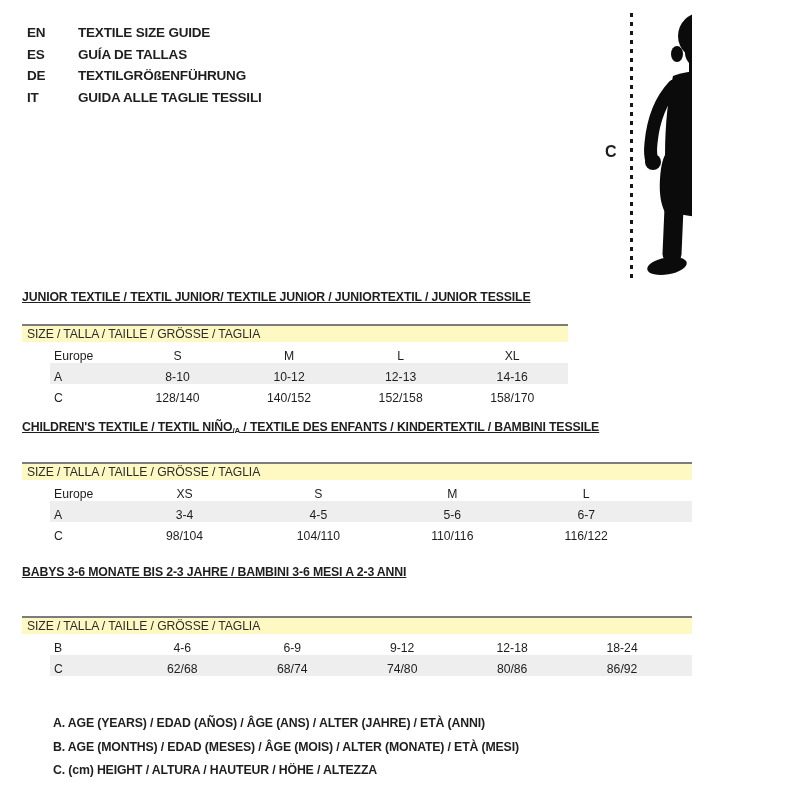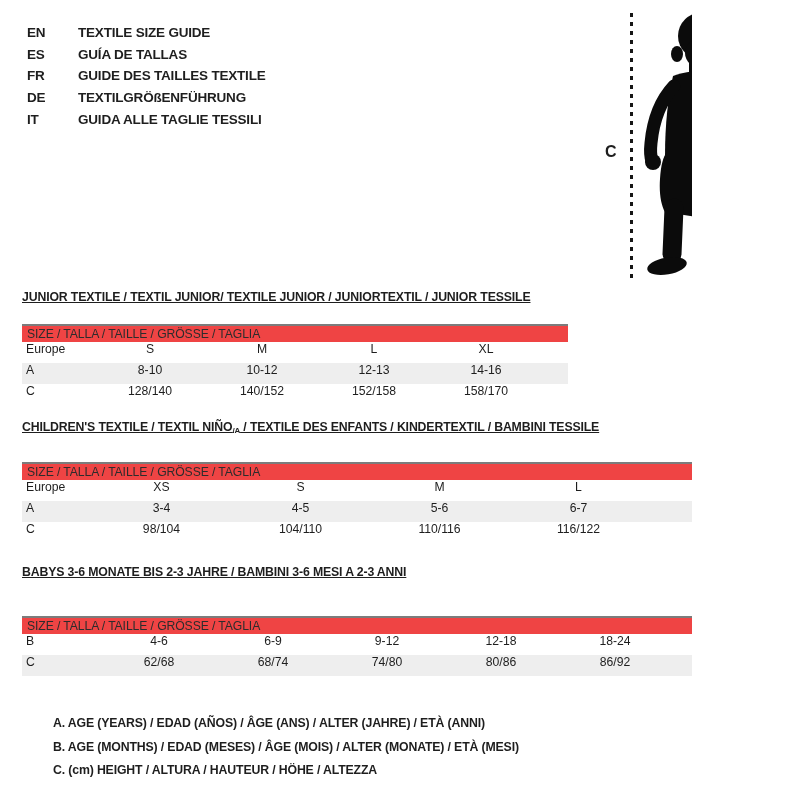--- a/index.html
+++ b/index.html
@@ -31,28 +31,28 @@
     position: absolute; left: 22px;
     font-size: 12.3px; font-weight: bold; letter-spacing: -0.15px;
     line-height: 15px; white-space: nowrap; text-decoration: underline;
   }
   .subscr { font-size: 8px; position: relative; top: 2px; font-weight: bold; }
   .two-line { line-height: 23px; }
 
   
   .table { position: absolute; left: 22px; }
   .size-bar {
-    background: #ef4444;
+    background: #fef9c3;
     border-top: 2px solid #7c7c7c;
     height: 16px; line-height: 16px;
     padding-left: 5px;
     font-size: 12.2px; color: #2c2c2c; letter-spacing: -0.1px;
     box-sizing: content-box;
   }
-  .t-row { display: flex; align-items: flex-start; height: 21px; font-size: 12.2px; }
+  .t-row { display: flex; align-items: flex-end; height: 21px; font-size: 12.2px; margin-left: 28px; }
   .t-row.alt { background: #eeeeee; }
   .lbl { text-align: left; padding-left: 4px; box-sizing: border-box; }
   .cell { text-align: center; }
   .junior   .lbl  { width: 72px; }
   .junior   .cell { width: 112px; }
   .children .lbl  { width: 70px; }
   .children .cell { width: 139px; }
   .babies   .lbl  { width: 80px; }
   .babies   .cell { width: 114px; }
 
@@ -64,23 +64,20 @@
 <body>
 
 <div class="canvas">
 
   <div class="lang-block">
     <div class="lang-row">
       <span class="lang-code">EN</span><span class="lang-title">TEXTILE SIZE GUIDE</span>
     </div>
     <div class="lang-row">
       <span class="lang-code">ES</span><span class="lang-title">GUÍA DE TALLAS</span>
-    </div>
-    <div class="lang-row">
-      <span class="lang-code">FR</span><span class="lang-title">GUIDE DES TAILLES TEXTILE</span>
     </div>
     <div class="lang-row">
       <span class="lang-code">DE</span><span class="lang-title">TEXTILGRÖßENFÜHRUNG</span>
     </div>
     <div class="lang-row">
       <span class="lang-code">IT</span><span class="lang-title">GUIDA ALLE TAGLIE TESSILI</span>
     </div>
   </div>
 
   <div class="dash-line"></div>

